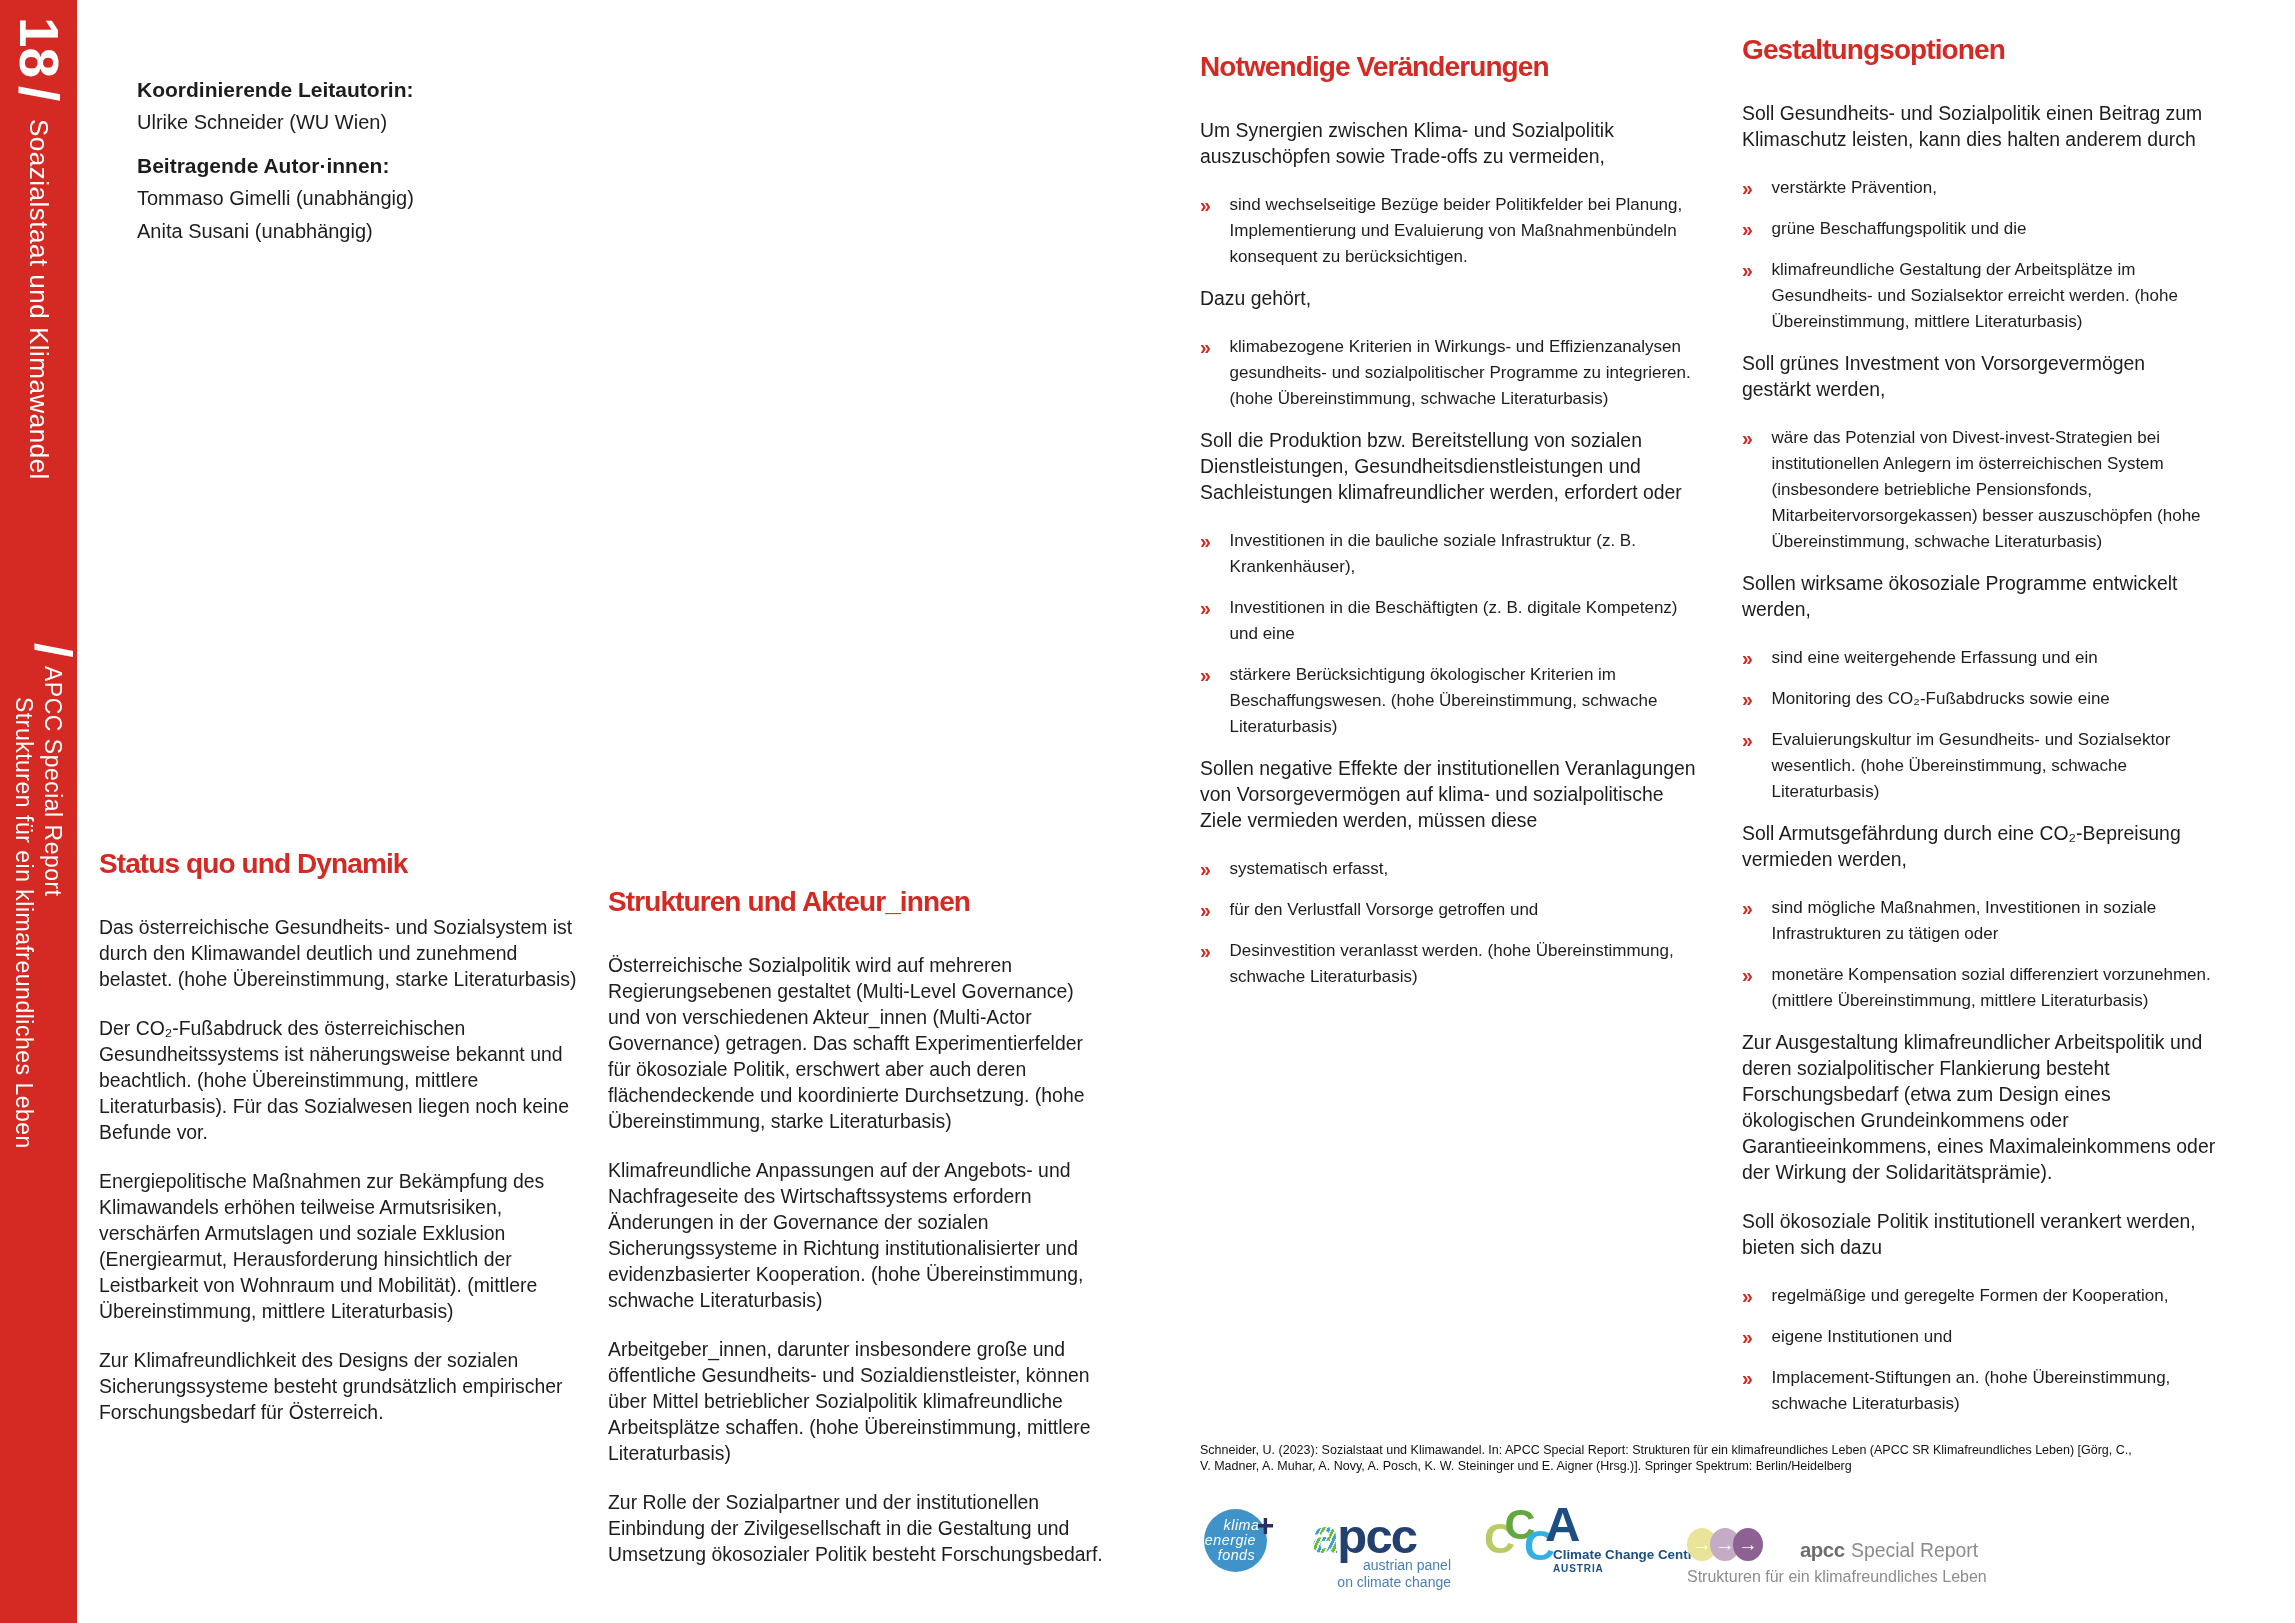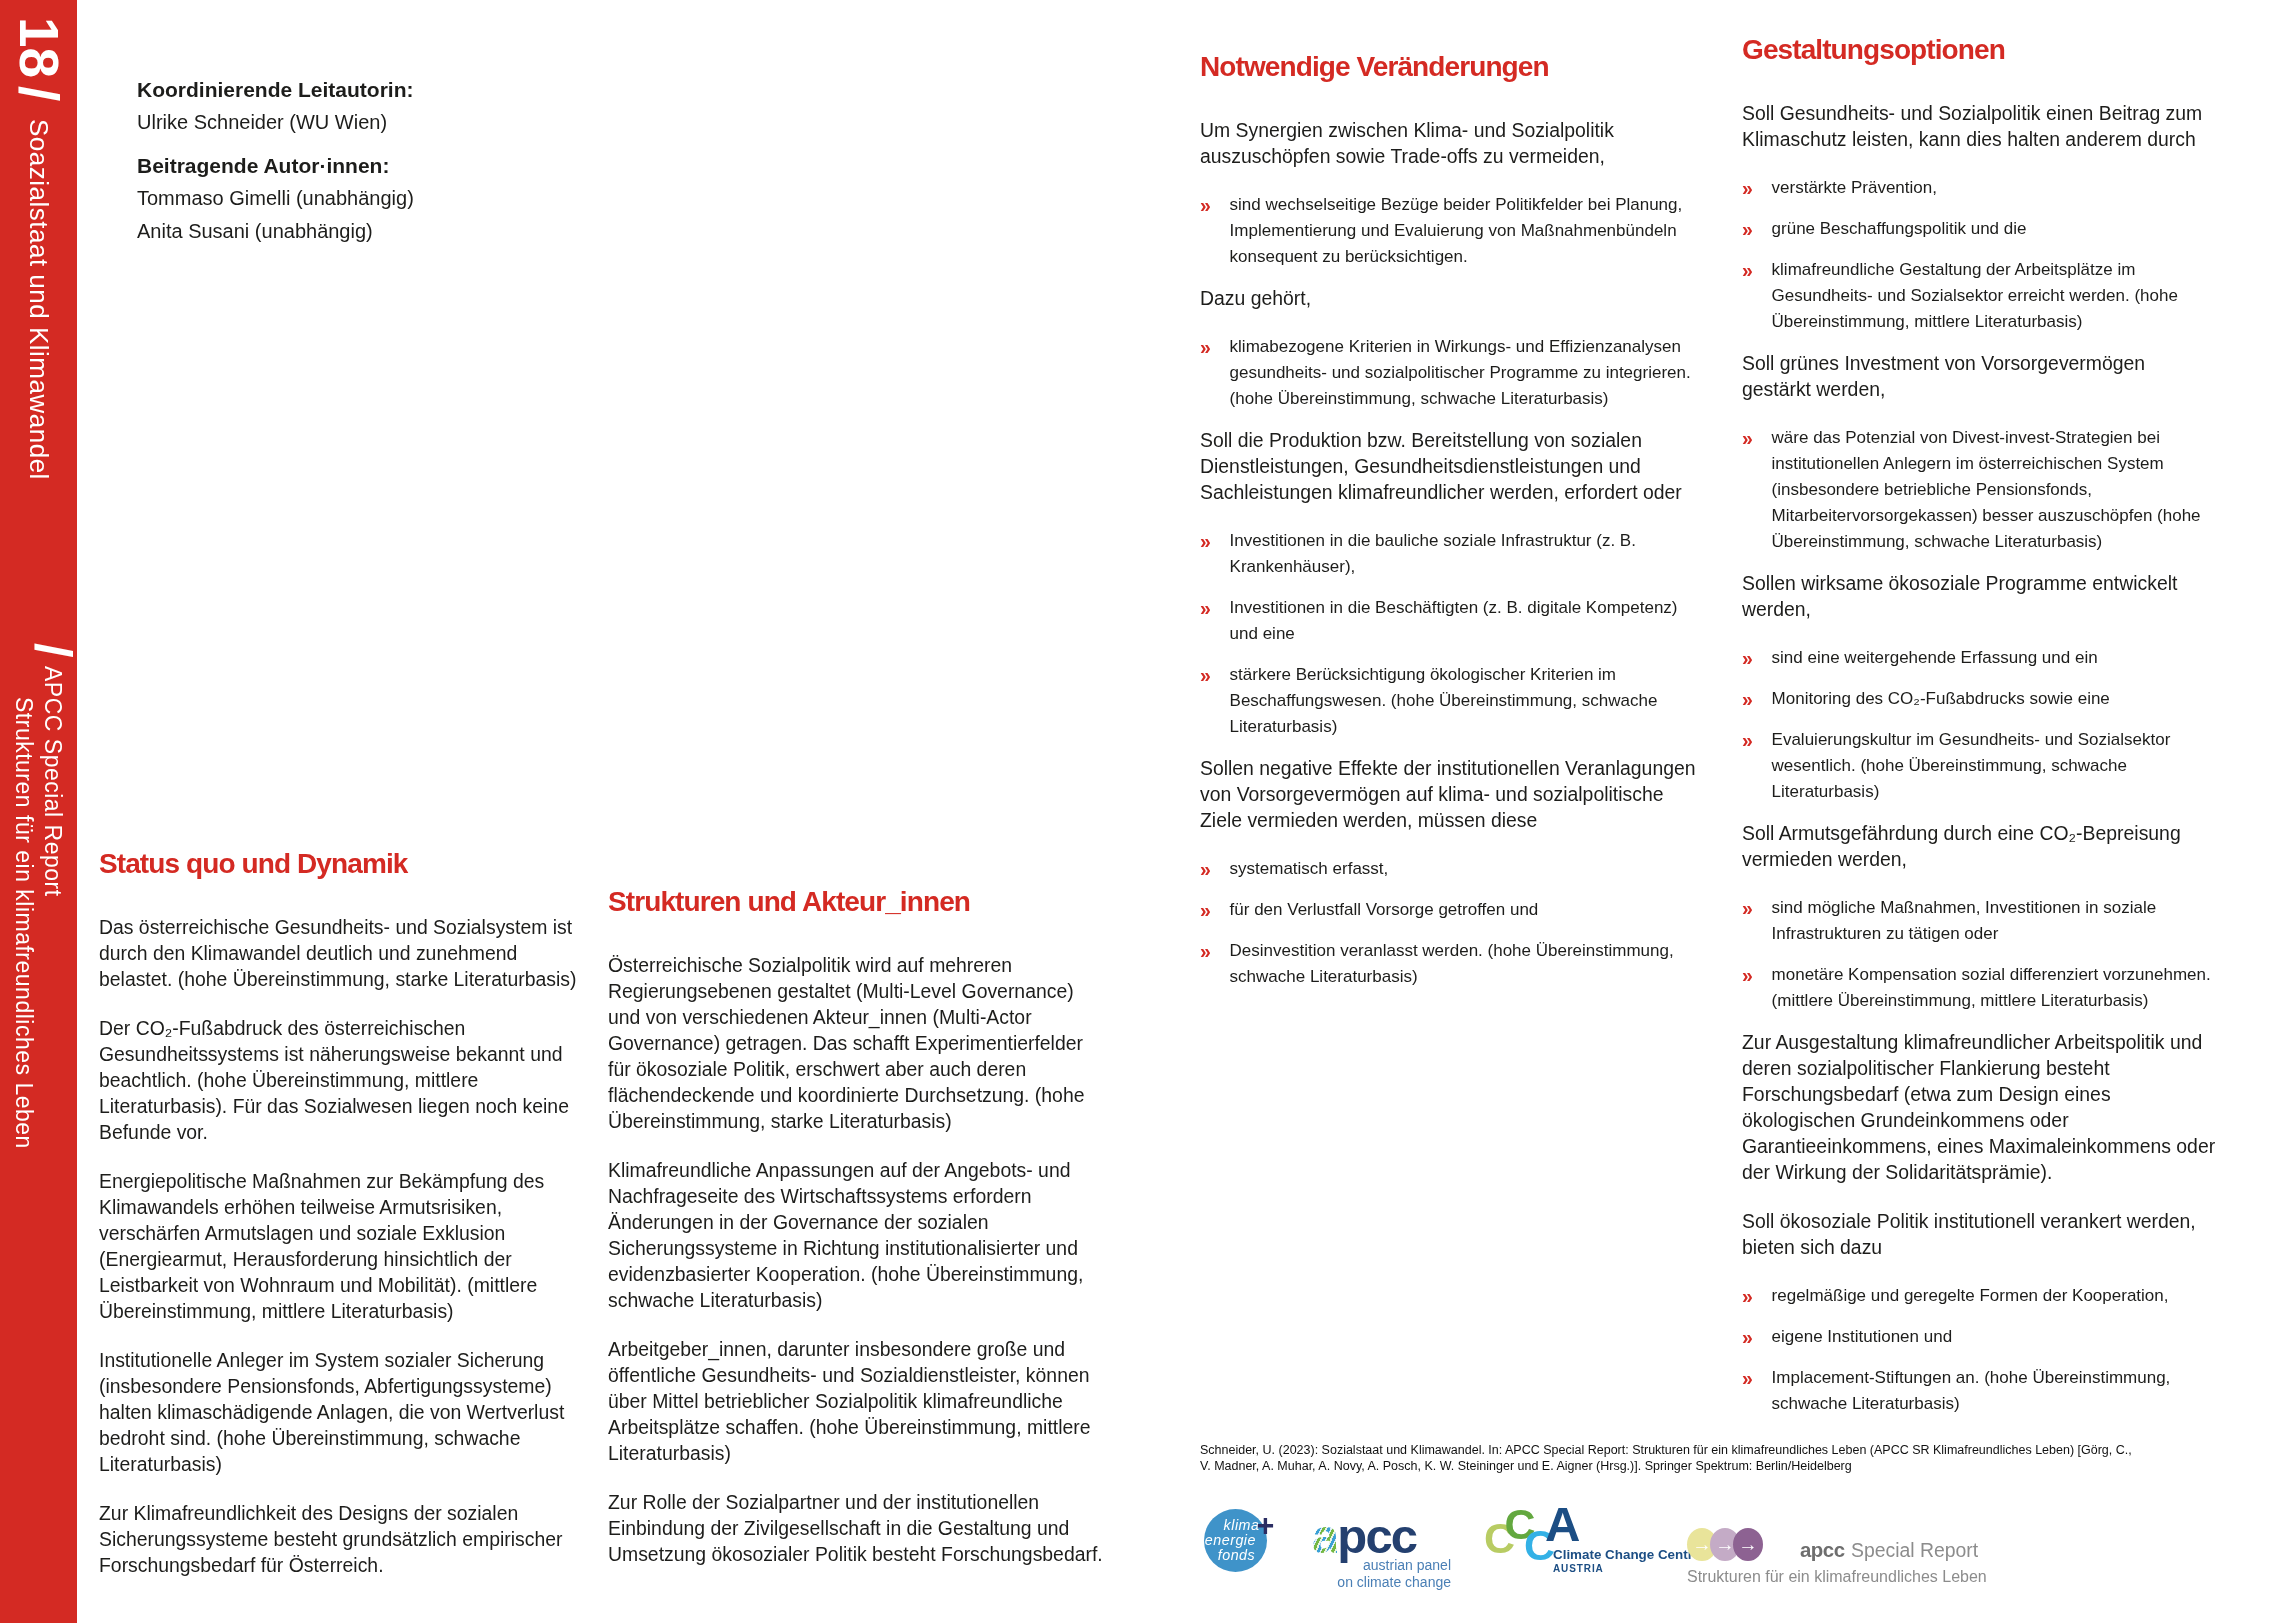--- a/index.html
+++ b/index.html
@@ -109,21 +109,20 @@
     <div class="a-label">Beitragende Autor·innen:</div>
     <div class="a-name tight">Tommaso Gimelli (unabhängig)</div>
     <div class="a-name tight">Anita Susani (unabhängig)</div>
   </header>
 
   <section class="col sec1">
       <h2 class="sec-title">Status quo und Dynamik</h2>
       <p class="para">Das österreichische Gesundheits- und Sozialsystem ist durch den Klimawandel deutlich und zunehmend belastet. (hohe Übereinstimmung, starke Literaturbasis)</p>
       <p class="para">Der CO₂-Fußabdruck des österreichischen Gesundheitssystems ist näherungsweise bekannt und beachtlich. (hohe Übereinstimmung, mittlere Literaturbasis). Für das Sozialwesen liegen noch keine Befunde vor.</p>
       <p class="para">Energiepolitische Maßnahmen zur Bekämpfung des Klimawandels erhöhen teilweise Armutsrisiken, verschärfen Armutslagen und soziale Exklusion (Energiearmut, Herausforderung hinsichtlich der Leistbarkeit von Wohnraum und Mobilität). (mittlere Übereinstimmung, mittlere Literaturbasis)</p>
-      <p class="para">Institutionelle Anleger im System sozialer Sicherung (insbesondere Pensionsfonds, Abfertigungssysteme) halten klimaschädigende Anlagen, die von Wertverlust bedroht sind. (hohe Übereinstimmung, schwache Literaturbasis)</p>
       <p class="para">Zur Klimafreundlichkeit des Designs der sozialen Sicherungssysteme besteht grundsätzlich empirischer Forschungsbedarf für Österreich.</p>
     </section>
   <section class="col sec2">
       <h2 class="sec-title">Strukturen und Akteur_innen</h2>
       <p class="para">Österreichische Sozialpolitik wird auf mehreren Regierungsebenen gestaltet (Multi-Level Governance) und von verschiedenen Akteur_innen (Multi-Actor Governance) getragen. Das schafft Experimentierfelder für ökosoziale Politik, erschwert aber auch deren flächendeckende und koordinierte Durchsetzung. (hohe Übereinstimmung, starke Literaturbasis)</p>
       <p class="para">Klimafreundliche Anpassungen auf der Angebots- und Nachfrageseite des Wirtschaftssystems erfordern Änderungen in der Governance der sozialen Sicherungssysteme in Richtung institutionalisierter und evidenzbasierter Kooperation. (hohe Übereinstimmung, schwache Literaturbasis)</p>
       <p class="para">Arbeitgeber_innen, darunter insbesondere große und öffentliche Gesundheits- und Sozialdienstleister, können über Mittel betrieblicher Sozialpolitik klimafreundliche Arbeitsplätze schaffen. (hohe Übereinstimmung, mittlere Literaturbasis)</p>
       <p class="para">Zur Rolle der Sozialpartner und der institutionellen Einbindung der Zivilgesellschaft in die Gestaltung und Umsetzung ökosozialer Politik besteht Forschungsbedarf.</p>
     </section>
   <section class="col sec3">

